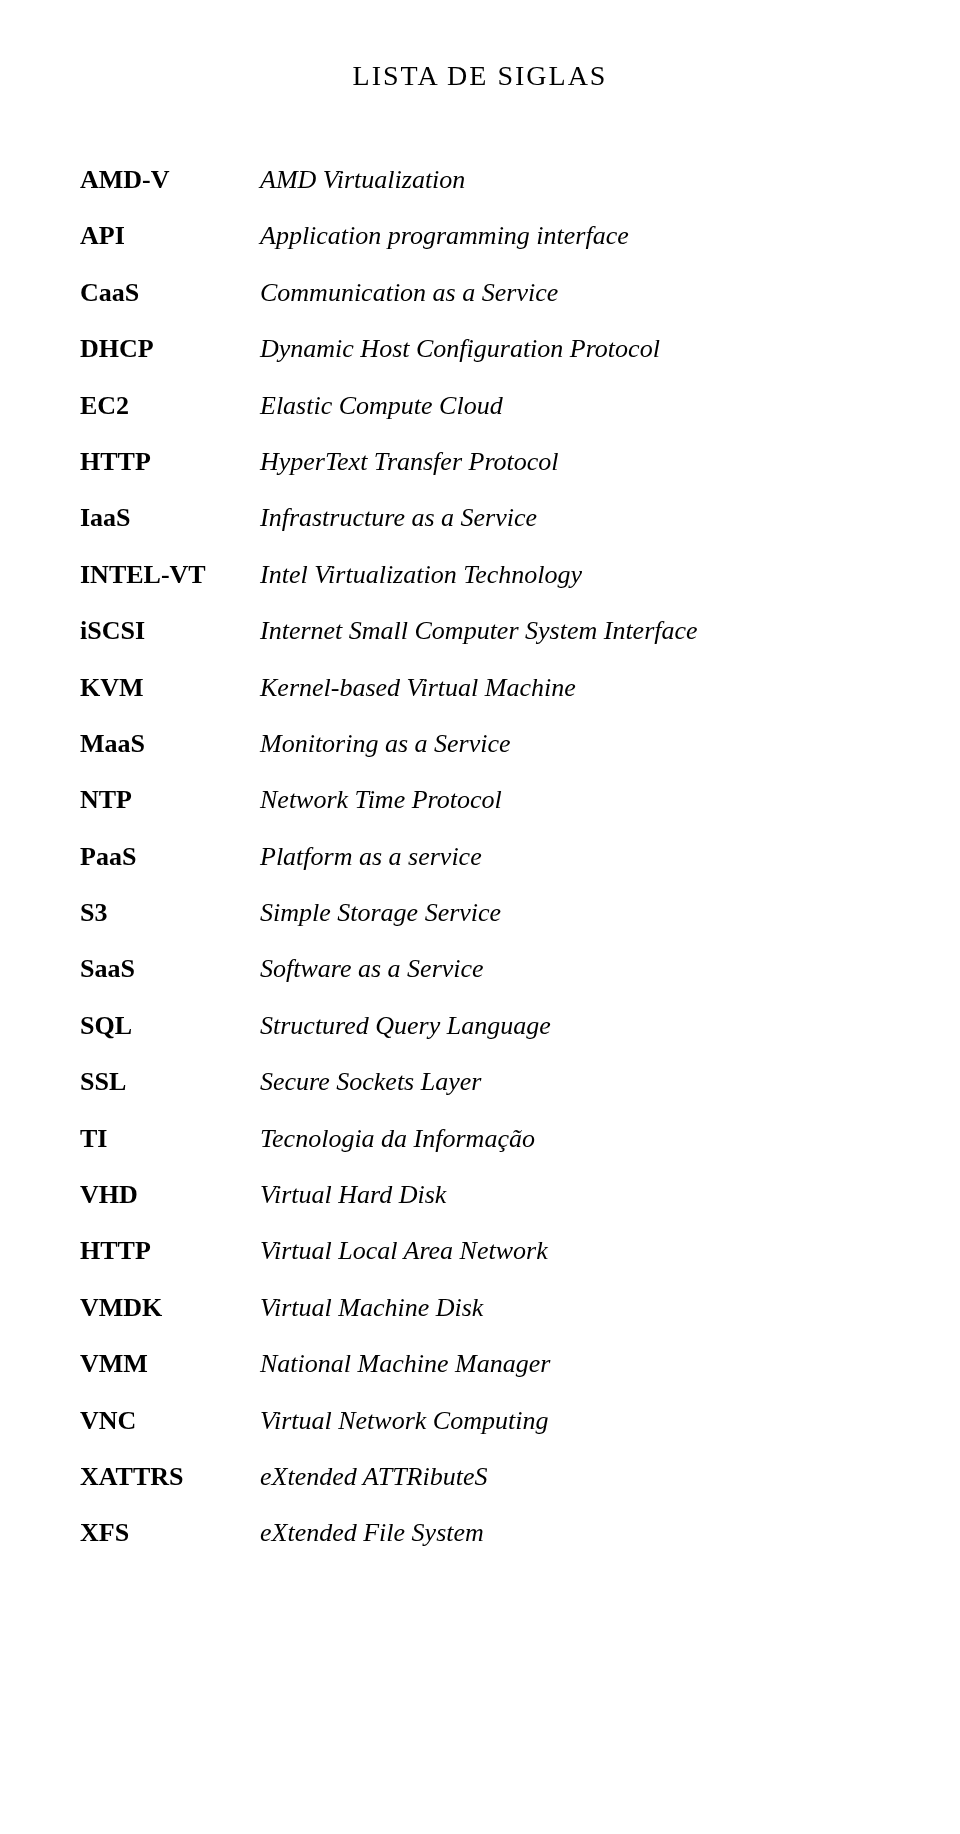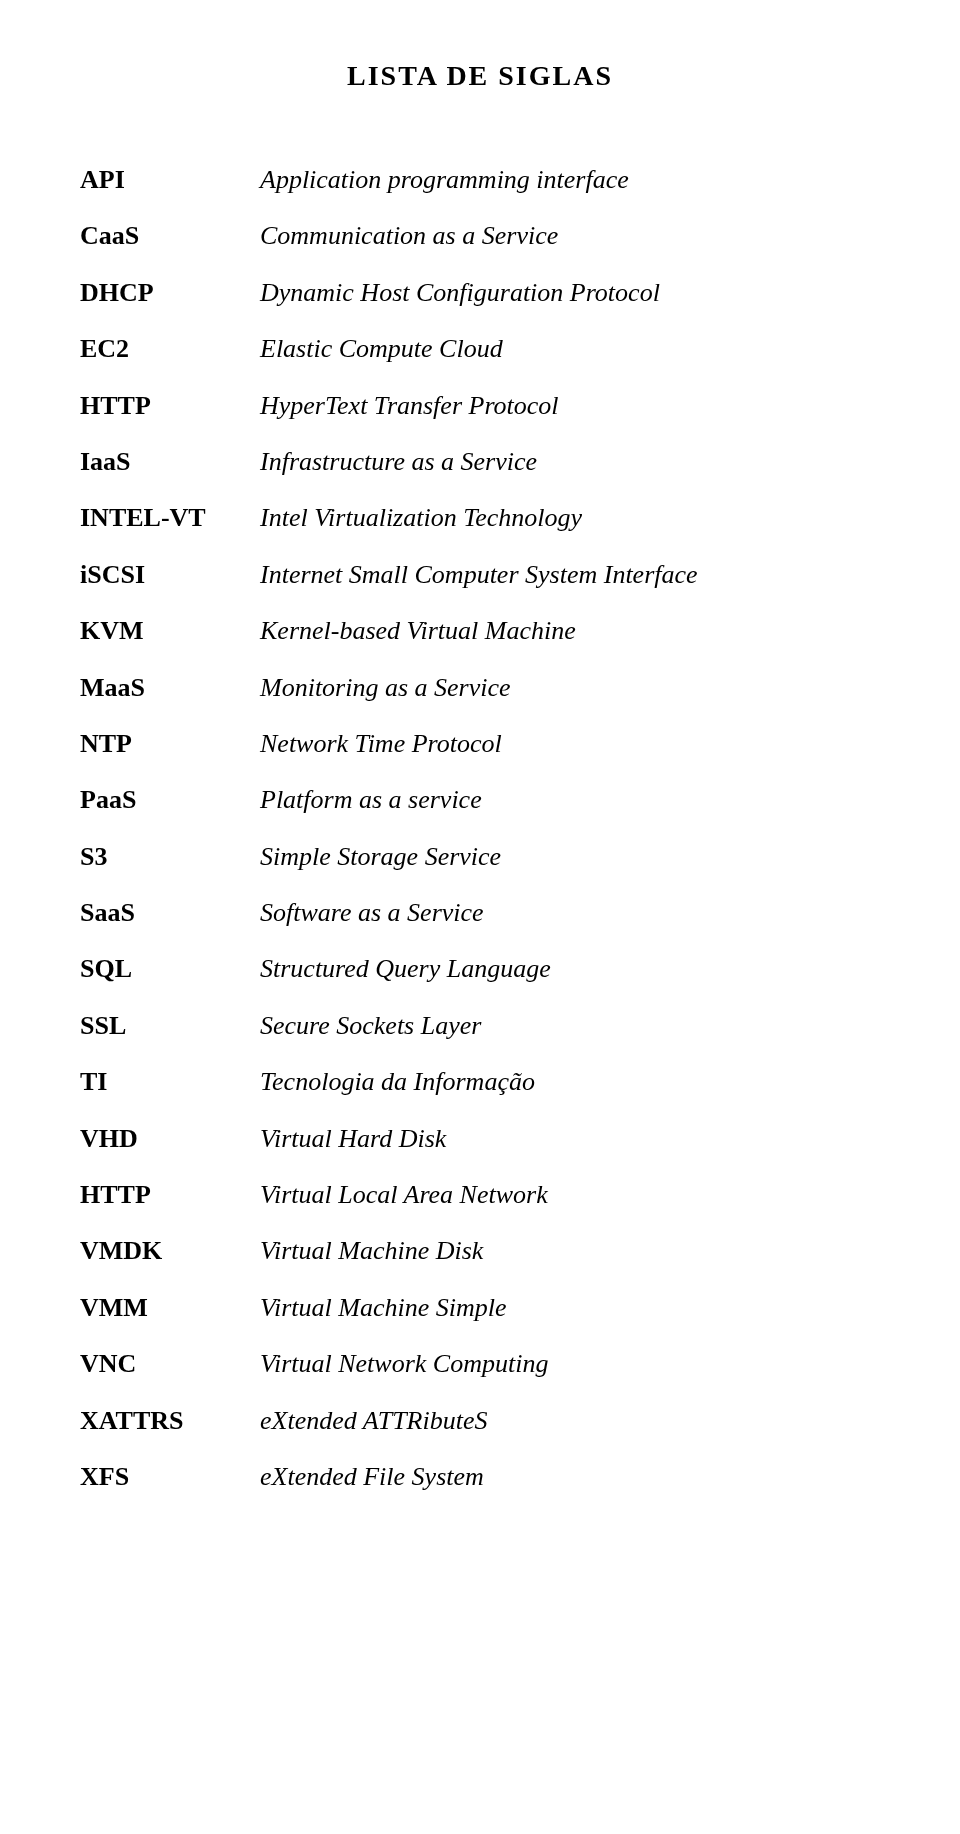--- a/index.html
+++ b/index.html
@@ -13,21 +13,21 @@
       font-family: 'Times New Roman', Times, serif;
       width: 960px;
       min-height: 1834px;
       padding: 60px 80px;
       color: #000000;
     }
 
     .page-title {
       text-align: center;
       font-size: 28px;
-      font-weight: bold;
+      font-weight: normal;
       letter-spacing: 2px;
       margin-bottom: 60px;
       font-style: normal;
     }
 
     .acronym-table {
       width: 100%;
       border-collapse: collapse;
     }
 
@@ -54,20 +54,24 @@
       font-weight: normal;
     }
   </style>
 </head>
 <body>
 
 <h1 class="page-title">LISTA DE SIGLAS</h1>
 
 <table class="acronym-table">
   <tbody id="acronym-tbody">
+  <tr>
+        <td class="acronym-col">AMD-V</td>
+        <td class="definition-col">AMD Virtualization</td>
+      </tr>
       <tr>
         <td class="acronym-col">API</td>
         <td class="definition-col">Application programming interface</td>
       </tr>
       <tr>
         <td class="acronym-col">CaaS</td>
         <td class="definition-col">Communication as a Service</td>
       </tr>
       <tr>
         <td class="acronym-col">DHCP</td>
@@ -136,21 +140,21 @@
       <tr>
         <td class="acronym-col">HTTP</td>
         <td class="definition-col">Virtual Local Area Network</td>
       </tr>
       <tr>
         <td class="acronym-col">VMDK</td>
         <td class="definition-col">Virtual Machine Disk</td>
       </tr>
       <tr>
         <td class="acronym-col">VMM</td>
-        <td class="definition-col">Virtual Machine Simple</td>
+        <td class="definition-col">National Machine Manager</td>
       </tr>
       <tr>
         <td class="acronym-col">VNC</td>
         <td class="definition-col">Virtual Network Computing</td>
       </tr>
       <tr>
         <td class="acronym-col">XATTRS</td>
         <td class="definition-col">eXtended ATTRibuteS</td>
       </tr>
       <tr>

